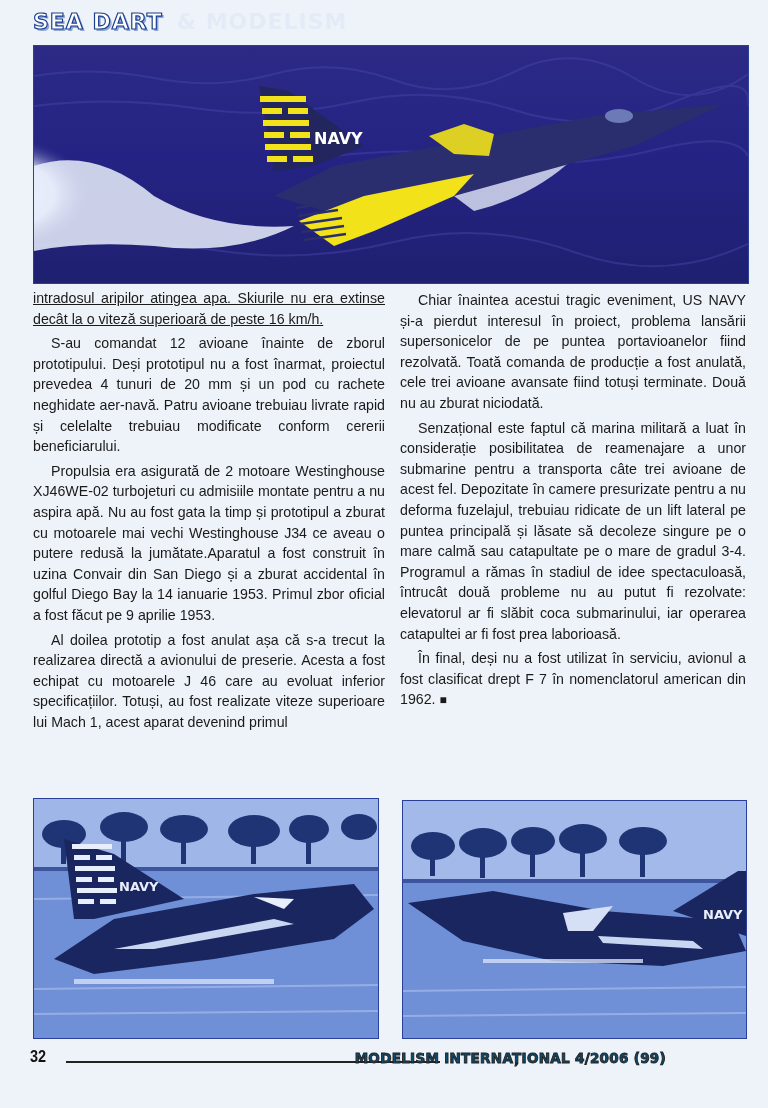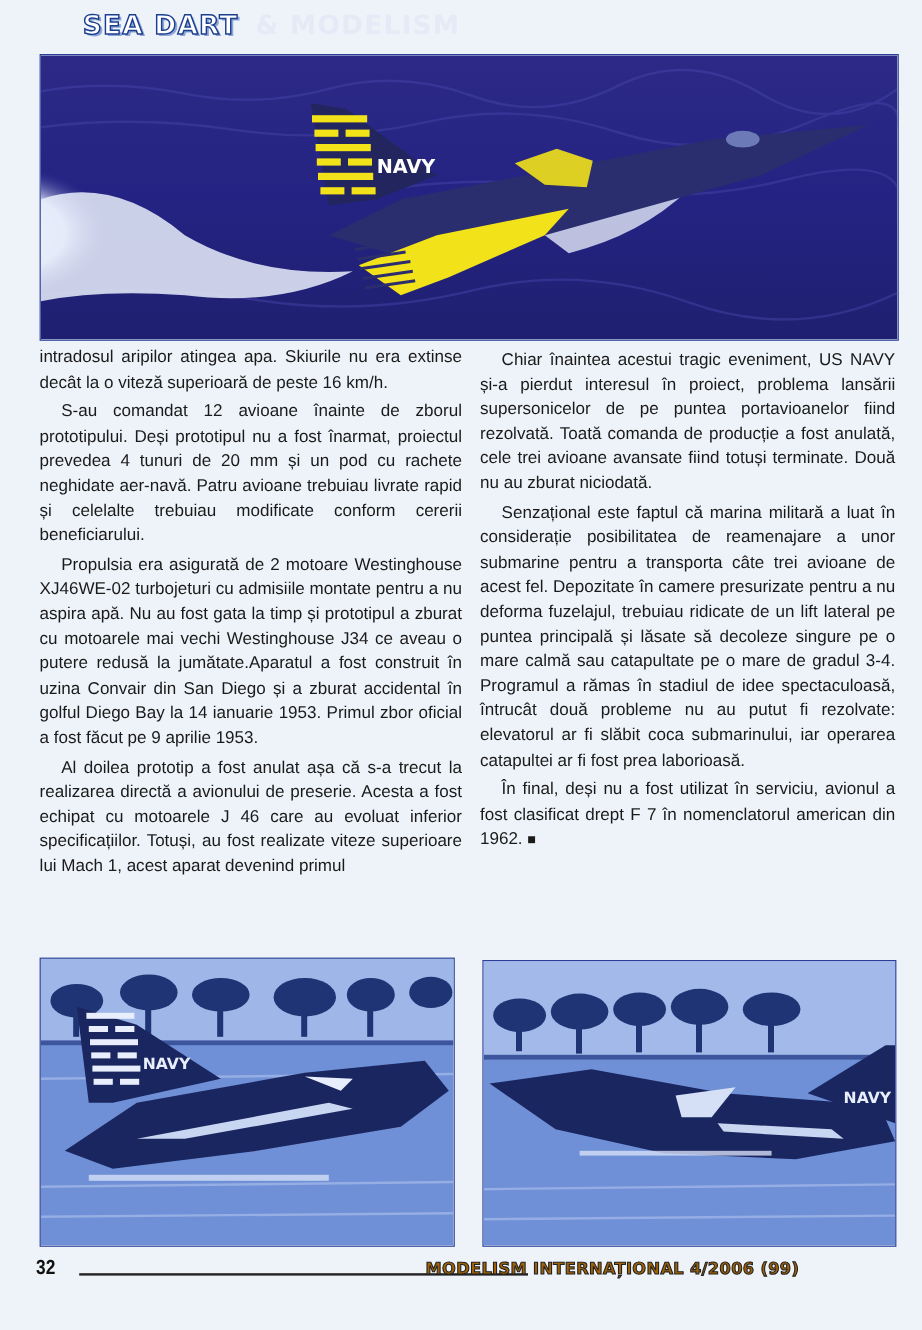--- a/index.html
+++ b/index.html
@@ -3,21 +3,21 @@
 <meta charset="utf-8">
 <style>
   html, body { margin: 0; padding: 0; }
   body {
     width: 768px; height: 1108px; position: relative; overflow: hidden;
     background: #eef3f9;
     font-family: "Liberation Sans", sans-serif;
     color: #1a1a1a;
   }
   
-  .header { position: absolute; left: 33px; top: 4px; height: 34px; display: flex; align-items: center; margin-left: 36px; }
+  .header { position: absolute; left: 33px; top: 4px; height: 34px; display: flex; align-items: center; }
   .header-title {
     font-family: "DejaVu Sans", sans-serif; font-weight: bold; font-size: 22px; letter-spacing: 1px;
     color: #ffffff;
     -webkit-text-stroke: 1.2px #1b3f8f;
     text-shadow: 2px 2px 0 #8fa6d6;
   }
   .header-ghost {
     margin-left: 14px;
     font-family: "DejaVu Sans", sans-serif; font-weight: bold; font-size: 22px; letter-spacing: 1px;
     color: #e4ebf6;
@@ -32,35 +32,35 @@
 
   
   .col {
     position: absolute; top: 288px; width: 352px;
     font-size: 14.2px; line-height: 20.6px;
     text-align: justify;
   }
   .col-left { left: 33px; }
   .col-right { left: 400px; top: 290px; width: 346px; }
   .col p { margin: 0 0 4px 0; text-indent: 18px; }
-  .col p.cont { text-indent: 0; }
+  .col p.cont { text-indent: 0; text-decoration: underline; }
   .endmark { font-size: 12px; }
 
   
   .footer { position: absolute; left: 0; top: 1044px; width: 688px; height: 30px; }
   .page-number {
     position: absolute; left: 30px; top: 3px;
     font-family: "Liberation Sans", sans-serif; font-weight: bold; font-size: 17px; color: #111;
     transform: scaleX(0.85); transform-origin: left;
   }
   .footer-rule { position: absolute; left: 66px; top: 17px; width: 374px; height: 2px; background: #222; }
   .footer-mag {
     position: absolute; right: 22px; top: 6px;
     font-family: "DejaVu Sans", sans-serif; font-weight: bold; font-size: 13.5px; letter-spacing: 0.3px;
-    color: #a16207; -webkit-text-stroke: 0.9px #222;
+    color: #0c4a6e; -webkit-text-stroke: 0.9px #222;
   }
 </style>
 </head>
 <body>
 
 <div class="header">
   <span class="header-title">SEA DART</span>
   <span class="header-ghost">&amp; MODELISM</span>
 </div>
 

